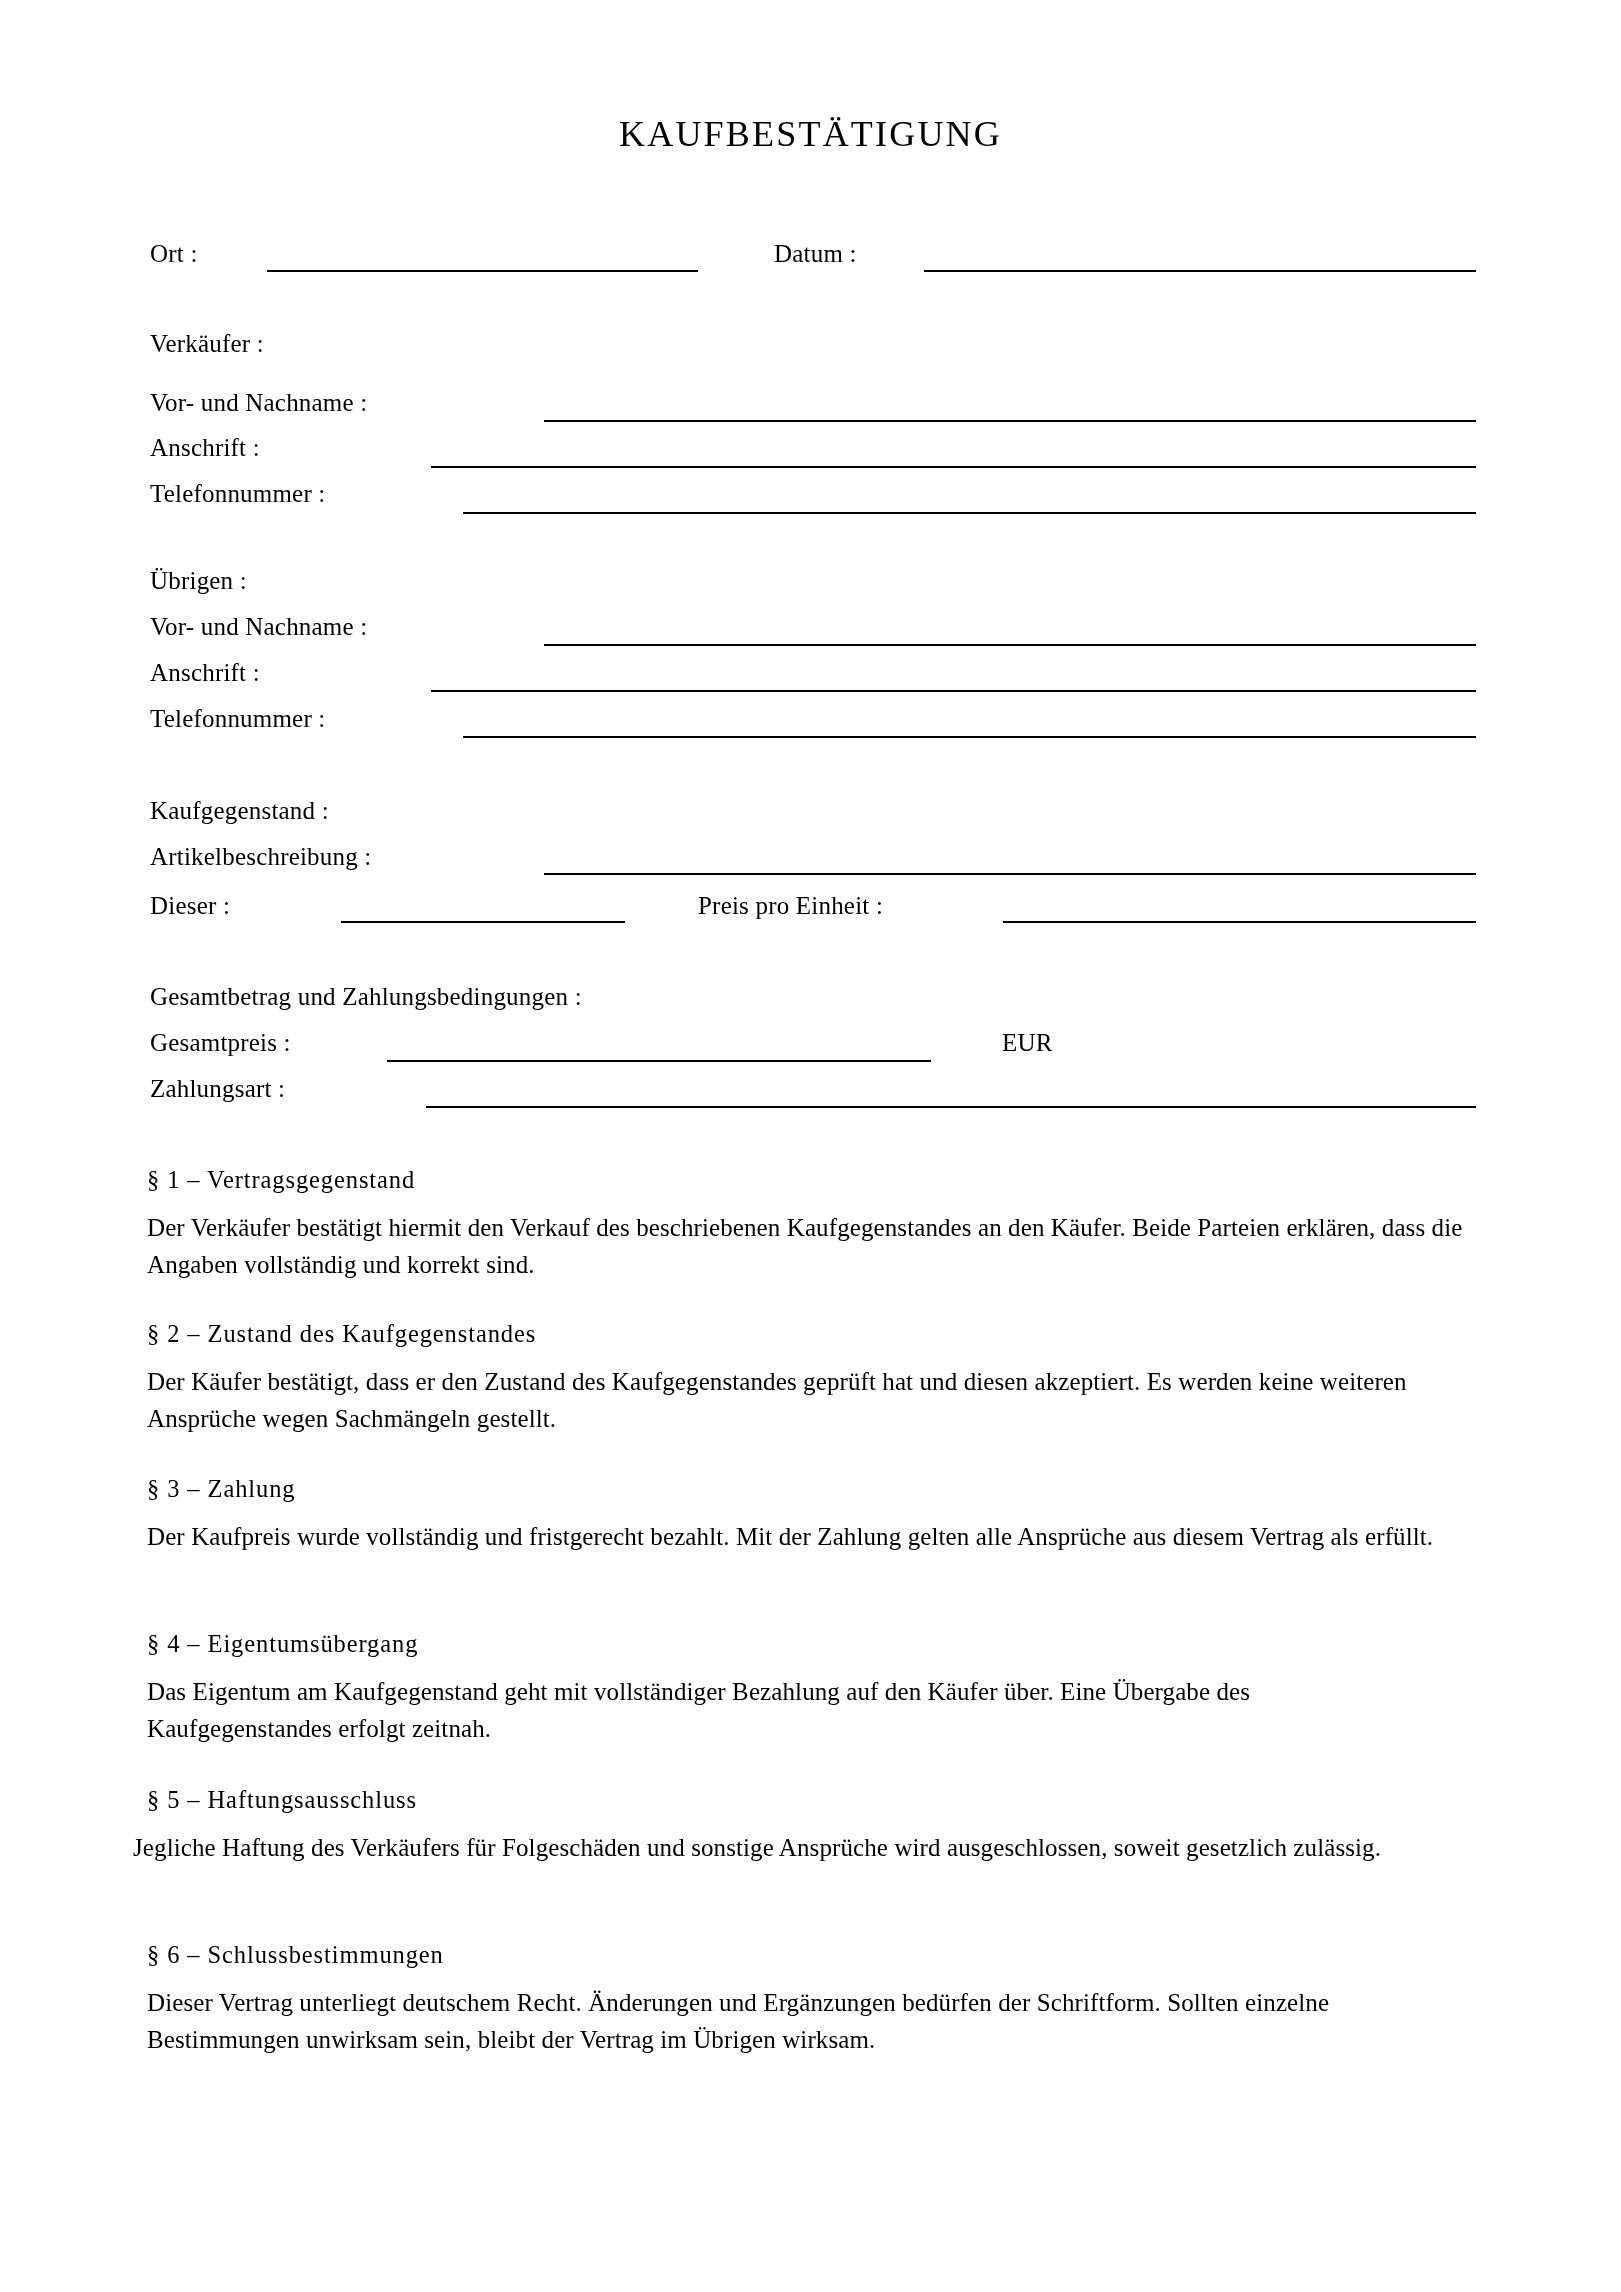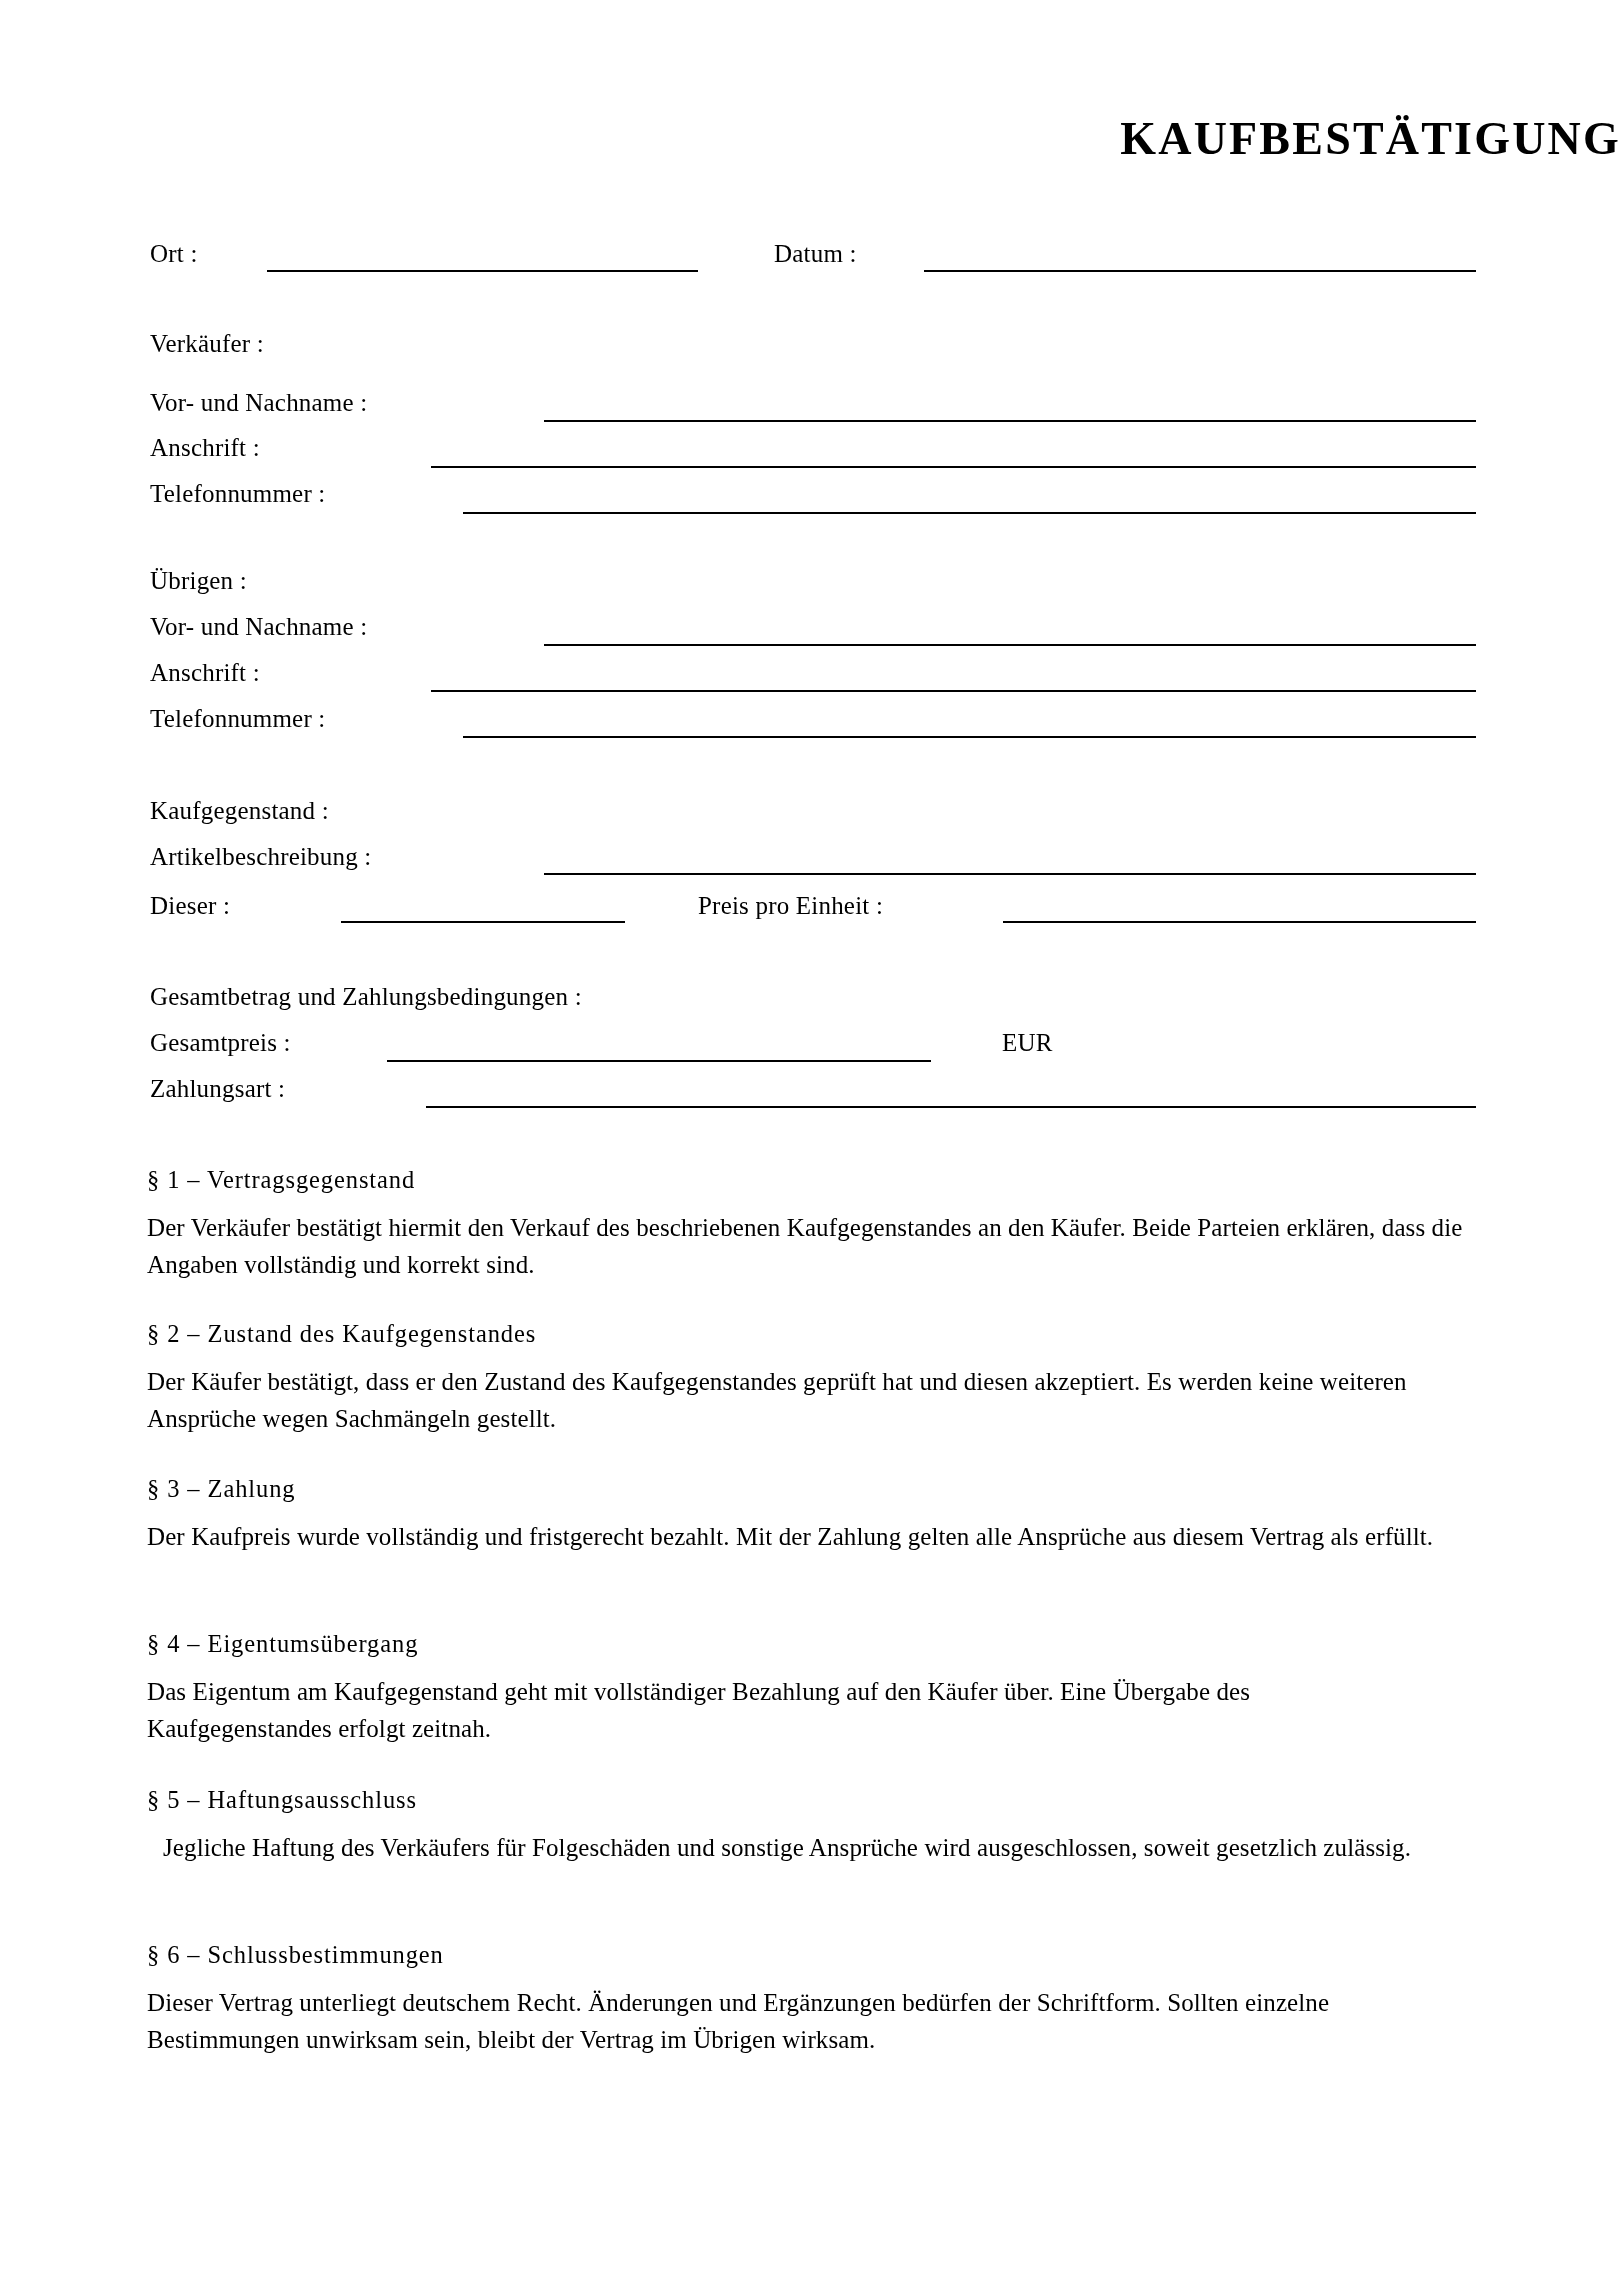--- a/index.html
+++ b/index.html
@@ -19,24 +19,24 @@
     overflow: hidden;
     box-sizing: border-box;
   }
 
   
   .doc-title {
     position: absolute;
     top: 116px;
     left: 0;
     width: 100%;
-    text-align: right;
-    font-size: 46px;
+    text-align: center;
+    font-size: 36px;
     letter-spacing: 2.2px;
-    font-weight: 700;
+    font-weight: 400;
     line-height: 1;
   }
 
   
   .lbl {
     position: absolute;
     font-size: 25px;
     line-height: 1.15;
     white-space: nowrap;
     letter-spacing: 0.2px;
@@ -125,19 +125,19 @@
   <div class="clause-head" style="left:147px; top:1320px;">§ 2 – Zustand des Kaufgegenstandes</div>
   <div class="clause-body" style="left:147px; top:1364px; width:1321px;">Der Käufer bestätigt, dass er den Zustand des Kaufgegenstandes geprüft hat und diesen akzeptiert. Es werden keine weiteren Ansprüche wegen Sachmängeln gestellt.</div>
 
   <div class="clause-head" style="left:147px; top:1475px;">§ 3 – Zahlung</div>
   <div class="clause-body" style="left:147px; top:1519px; width:1333px;">Der Kaufpreis wurde vollständig und fristgerecht bezahlt. Mit der Zahlung gelten alle Ansprüche aus diesem Vertrag als erfüllt.</div>
 
   <div class="clause-head" style="left:147px; top:1630px;">§ 4 – Eigentumsübergang</div>
   <div class="clause-body" style="left:147px; top:1674px; width:1284px;">Das Eigentum am Kaufgegenstand geht mit vollständiger Bezahlung auf den Käufer über. Eine Übergabe des Kaufgegenstandes erfolgt zeitnah.</div>
 
   <div class="clause-head" style="left:147px; top:1786px;">§ 5 – Haftungsausschluss</div>
-  <div class="clause-body" style="left:163px; top:1830px; width:1313px;">Jegliche Haftung des Verkäufers für Folgeschäden und sonstige Ansprüche wird ausgeschlossen, soweit gesetzlich zulässig.</div>
+  <div class="clause-body" style="left:133px; top:1830px; width:1313px;">Jegliche Haftung des Verkäufers für Folgeschäden und sonstige Ansprüche wird ausgeschlossen, soweit gesetzlich zulässig.</div>
 
   <div class="clause-head" style="left:147px; top:1941px;">§ 6 – Schlussbestimmungen</div>
   <div class="clause-body" style="left:147px; top:1985px; width:1323px;">Dieser Vertrag unterliegt deutschem Recht. Änderungen und Ergänzungen bedürfen der Schriftform. Sollten einzelne Bestimmungen unwirksam sein, bleibt der Vertrag im Übrigen wirksam.</div>
 
 </div>
 
 
 </body></html>

